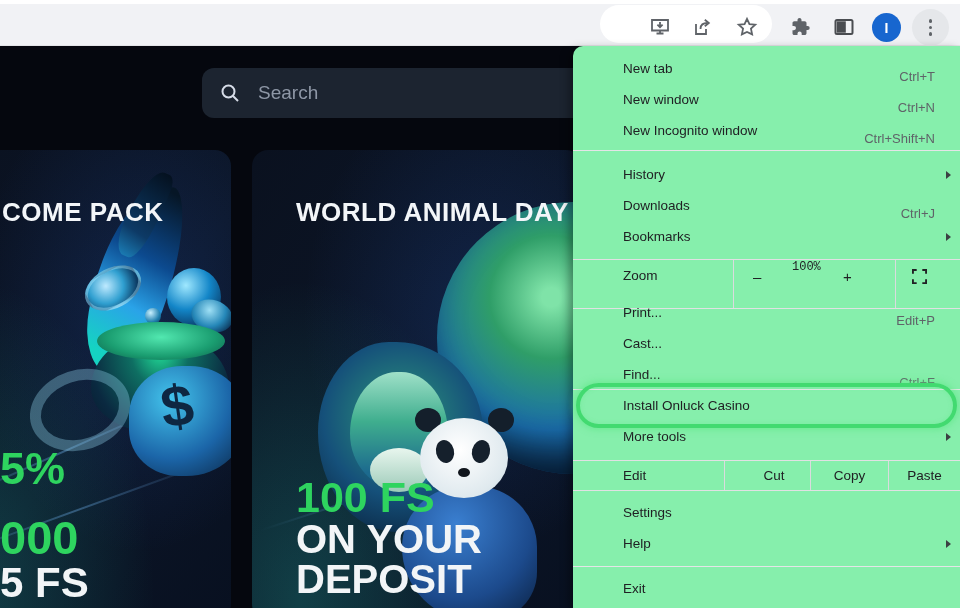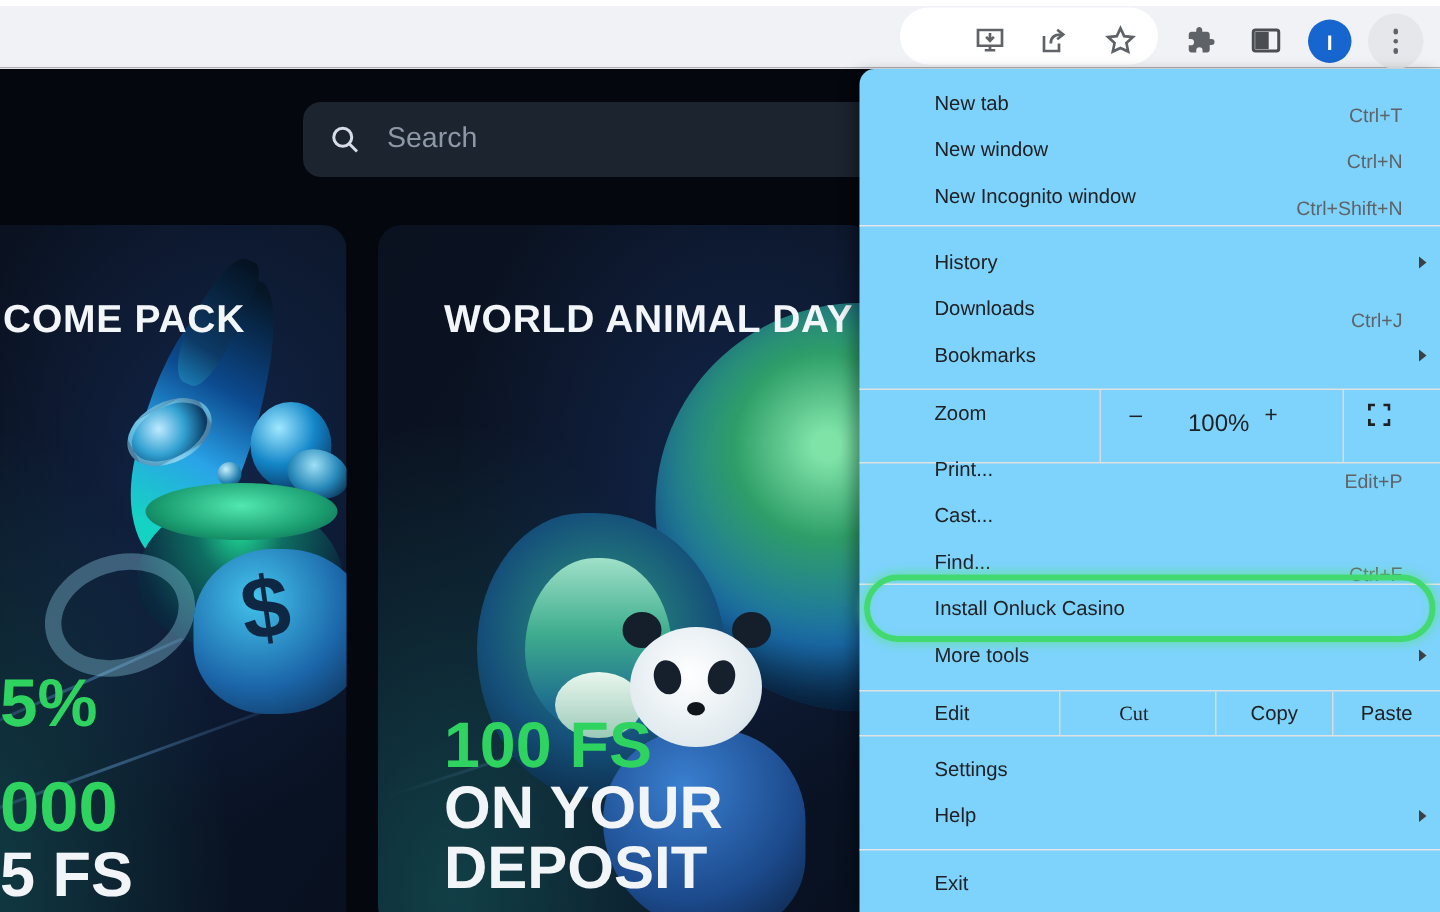--- a/index.html
+++ b/index.html
@@ -92,36 +92,36 @@
   .panda-head { position:absolute; left:168px; top:268px; width:88px; height:80px; border-radius:50%;
                 background:radial-gradient(circle at 45% 40%, #ffffff, #dfe9ee 70%, #b9ccd6); }
   .panda-eye { position:absolute; width:18px; height:23px; border-radius:50%; background:#15202c; }
   .panda-nose { position:absolute; left:206px; top:318px; width:12px; height:9px; border-radius:50%;
                 background:#10151c; }
   .panda-body { position:absolute; left:150px; top:336px; width:135px; height:135px;
                 border-radius:50% 50% 40% 60%;
                 background:radial-gradient(circle at 40% 28%, #3a7fd0, #1c4a8c 60%, #0c2447 95%); }
 
   
-  .menu { position:absolute; left:573px; top:46px; width:387px; height:562px; background:#7dd3fc;
+  .menu { position:absolute; left:573px; top:46px; width:387px; height:562px; background:#86efac;
           z-index:10; border-radius:10px 0 0 0; box-shadow:-4px 3px 10px rgba(0,0,0,.35);
           font-size:13.5px; color:#202124; }
   .mrow { position:absolute; left:0; right:0; height:31px; display:flex; align-items:center;
           padding-left:50px; padding-right:25px; }
   .mrow .lbl { flex:1; }
   .mrow .sc { color:#5f6368; font-size:13px;margin-top:16px; }
   .arrow { position:absolute; right:9px; top:50%; margin-top:-4px; width:0; height:0;
            border-left:5px solid #3c4043; border-top:4px solid transparent;
            border-bottom:4px solid transparent; }
   .msep { position:absolute; left:0; right:0; height:1px; background:#e4e5e7; }
   .zoomrow { position:absolute; left:0; right:0; top:213px; height:50px;
              border-top:1px solid #e0e1e3; border-bottom:1px solid #e0e1e3; }
   .zoomrow .lbl { position:absolute; left:50px; top:8px; }
   .zctl { position:absolute; top:8px; color:#202124; font-size:15px; }
-  .zval { position:absolute; top:14px; font-size:16px; }
+  .zval { position:absolute; top:0; font-size:12px;font-family:Liberation Mono, monospace; }
   .vdiv { position:absolute; top:0; bottom:0; width:1px; background:#dadbde; }
   .fsicon { position:absolute; left:339px; top:9px; }
   .editrow { position:absolute; left:0; right:0; top:414px; height:31px;
              border-top:1px solid #e0e1e3; border-bottom:1px solid #e0e1e3; }
   .editrow .lbl { position:absolute; left:50px; top:7px; }
   .ecell { position:absolute; top:0; bottom:0; display:flex; align-items:center;
            justify-content:center; border-left:1px solid #dadbde; }
   .highlight-oval { position:absolute; left:3px; top:337px; width:381px; height:45px;
                     border:4px solid #42da70; border-radius:24px;
                     box-shadow:0 0 6px 2px rgba(90,230,130,.55), inset 0 0 4px rgba(90,230,130,.35);
@@ -292,21 +292,21 @@
     </div>
     <div class="highlight-oval"></div>
 
     <div class="mrow" style="top:375px;">
       <span class="lbl">More tools</span>
       <span class="arrow"></span>
     </div>
 
     <div class="editrow">
       <span class="lbl">Edit</span>
-      <div class="ecell" style="left:133px; width:99px;font-family:Liberation Serif, serif;">
+      <div class="ecell" style="left:151px; width:99px;">
         <span>Cut</span>
       </div>
       <div class="ecell" style="left:237px; width:78px;">
         <span>Copy</span>
       </div>
       <div class="ecell" style="left:315px; width:72px;">
         <span>Paste</span>
       </div>
     </div>
 

